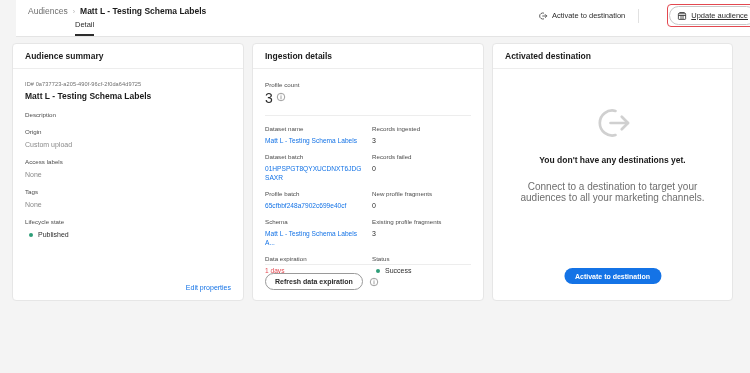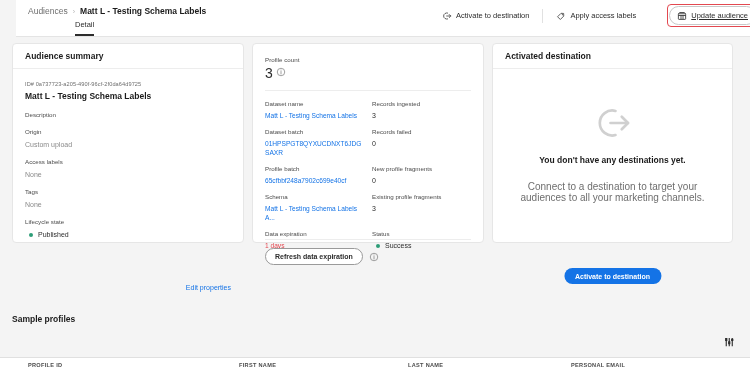--- a/index.html
+++ b/index.html
@@ -58,21 +58,21 @@
   .ico { display: inline-block; width: 10px; height: 10px; flex: 0 0 10px; }
   .ico svg { display: block; width: 10px; height: 10px; }
 
   
   .cards {
     position: absolute; top: 43px; left: 12px;
     display: flex; gap: 8px;
   }
   .card {
     background: #ffffff; border: 1px solid #e6e6e6; border-radius: 4px;
-    height: 200px; position: relative;
+    height: 258px; position: relative;
   }
   .card-hd {
     height: 25px; display: flex; align-items: center; padding: 0 12px;
     border-bottom: 1px solid #ededed;
     font-size: 8.5px; font-weight: bold; color: #1b1b1b;
   }
   .card-body { padding: 12px; position: relative; height: 232px; }
 
   .c-summary { width: 232px; }
   .c-ingest  { width: 232px; }
@@ -168,29 +168,20 @@
             <path d="M9 3.2a5 5 0 1 0 0 9.6"></path>
             <path d="M7.5 8h6.5"></path>
               <path d="M11.6 5.6L14 8l-2.4 2.4"></path>
           </svg>
         </span>
         <span>Activate to destination</span>
       </button>
 
       <span class="act-sep"></span>
 
-      <button class="act-btn">
-        <span class="ico">
-          <svg viewBox="0 0 16 16" fill="none" stroke="#4b4b4b" stroke-width="1.4" stroke-linejoin="round">
-            <path d="M2.5 9.2L8 3.7l4.2.2.2 4.2-5.5 5.5z"></path>
-            <circle cx="10.2" cy="5.8" r=".9" fill="#4b4b4b" stroke="none"></circle>
-          </svg>
-        </span>
-        <span>Apply access labels</span>
-      </button>
 
       <span class="act-wrap highlight">
         <button class="act-btn outlined">
           <span class="ico">
             <svg viewBox="0 0 16 16" fill="none" stroke="#2c2c2c" stroke-width="1.3" stroke-linejoin="round">
               <rect x="2.2" y="4.4" width="11.6" height="9" rx="1"></rect>
               <path d="M2.2 7.2h11.6M6.4 7.2v6.2M9.6 7.2v6.2"></path>
               <path d="M2.2 4.4l2-2h7.6l2 2"></path>
             </svg>
           </span>
@@ -236,20 +227,21 @@
             <span class="dot"></span>
             <span class="f-value dark">Published</span>
           </div>
         </div>
 
         <div class="edit-props">Edit properties</div>
       </div>
     </section>
 
     <section class="card c-ingest">
+      <div class="card-hd">Ingestion details</div>
       <div class="card-body">
 
         <div class="pc-label">Profile count</div>
         <div class="pc-row">
           <span class="pc-num">3</span>
           <span class="ico info-ic">
             <svg viewBox="0 0 16 16" fill="none" stroke="#8a8a8a" stroke-width="1.3">
               <circle cx="8" cy="8" r="6"></circle>
                 <path d="M8 7.2v4" stroke-linecap="round"></path>
               <circle cx="8" cy="4.9" r=".85" fill="#8a8a8a" stroke="none"></circle>
@@ -342,31 +334,14 @@
           <div class="empty-hd">You don't have any destinations yet.</div>
           <div class="empty-tx">Connect to a destination to target your audiences to all your marketing channels.</div>
         </div>
 
         <button class="cta">Activate to destination</button>
       </div>
     </section>
 
   </div>
 
-  <div class="samples">
-    <div class="samples-hd">Sample profiles</div>
-
-    <div class="col-settings">
-      <svg viewBox="0 0 16 16" fill="none" stroke="#2c2c2c" stroke-width="1.5">
-        <path d="M3 2.5v11M7 2.5v11M11 2.5v11"></path>
-        <path d="M3 2.5v4M7 7v4M11 3.5v3" stroke-width="3"></path>
-      </svg>
-    </div>
-
-    <div class="thead">
-      <span class="th" style="left:28px">PROFILE ID</span>
-      <span class="th" style="left:239px">FIRST NAME</span>
-      <span class="th" style="left:408px">LAST NAME</span>
-      <span class="th" style="left:571px">PERSONAL EMAIL</span>
-    </div>
-  </div>
 
 </div>
 
 </body></html>

